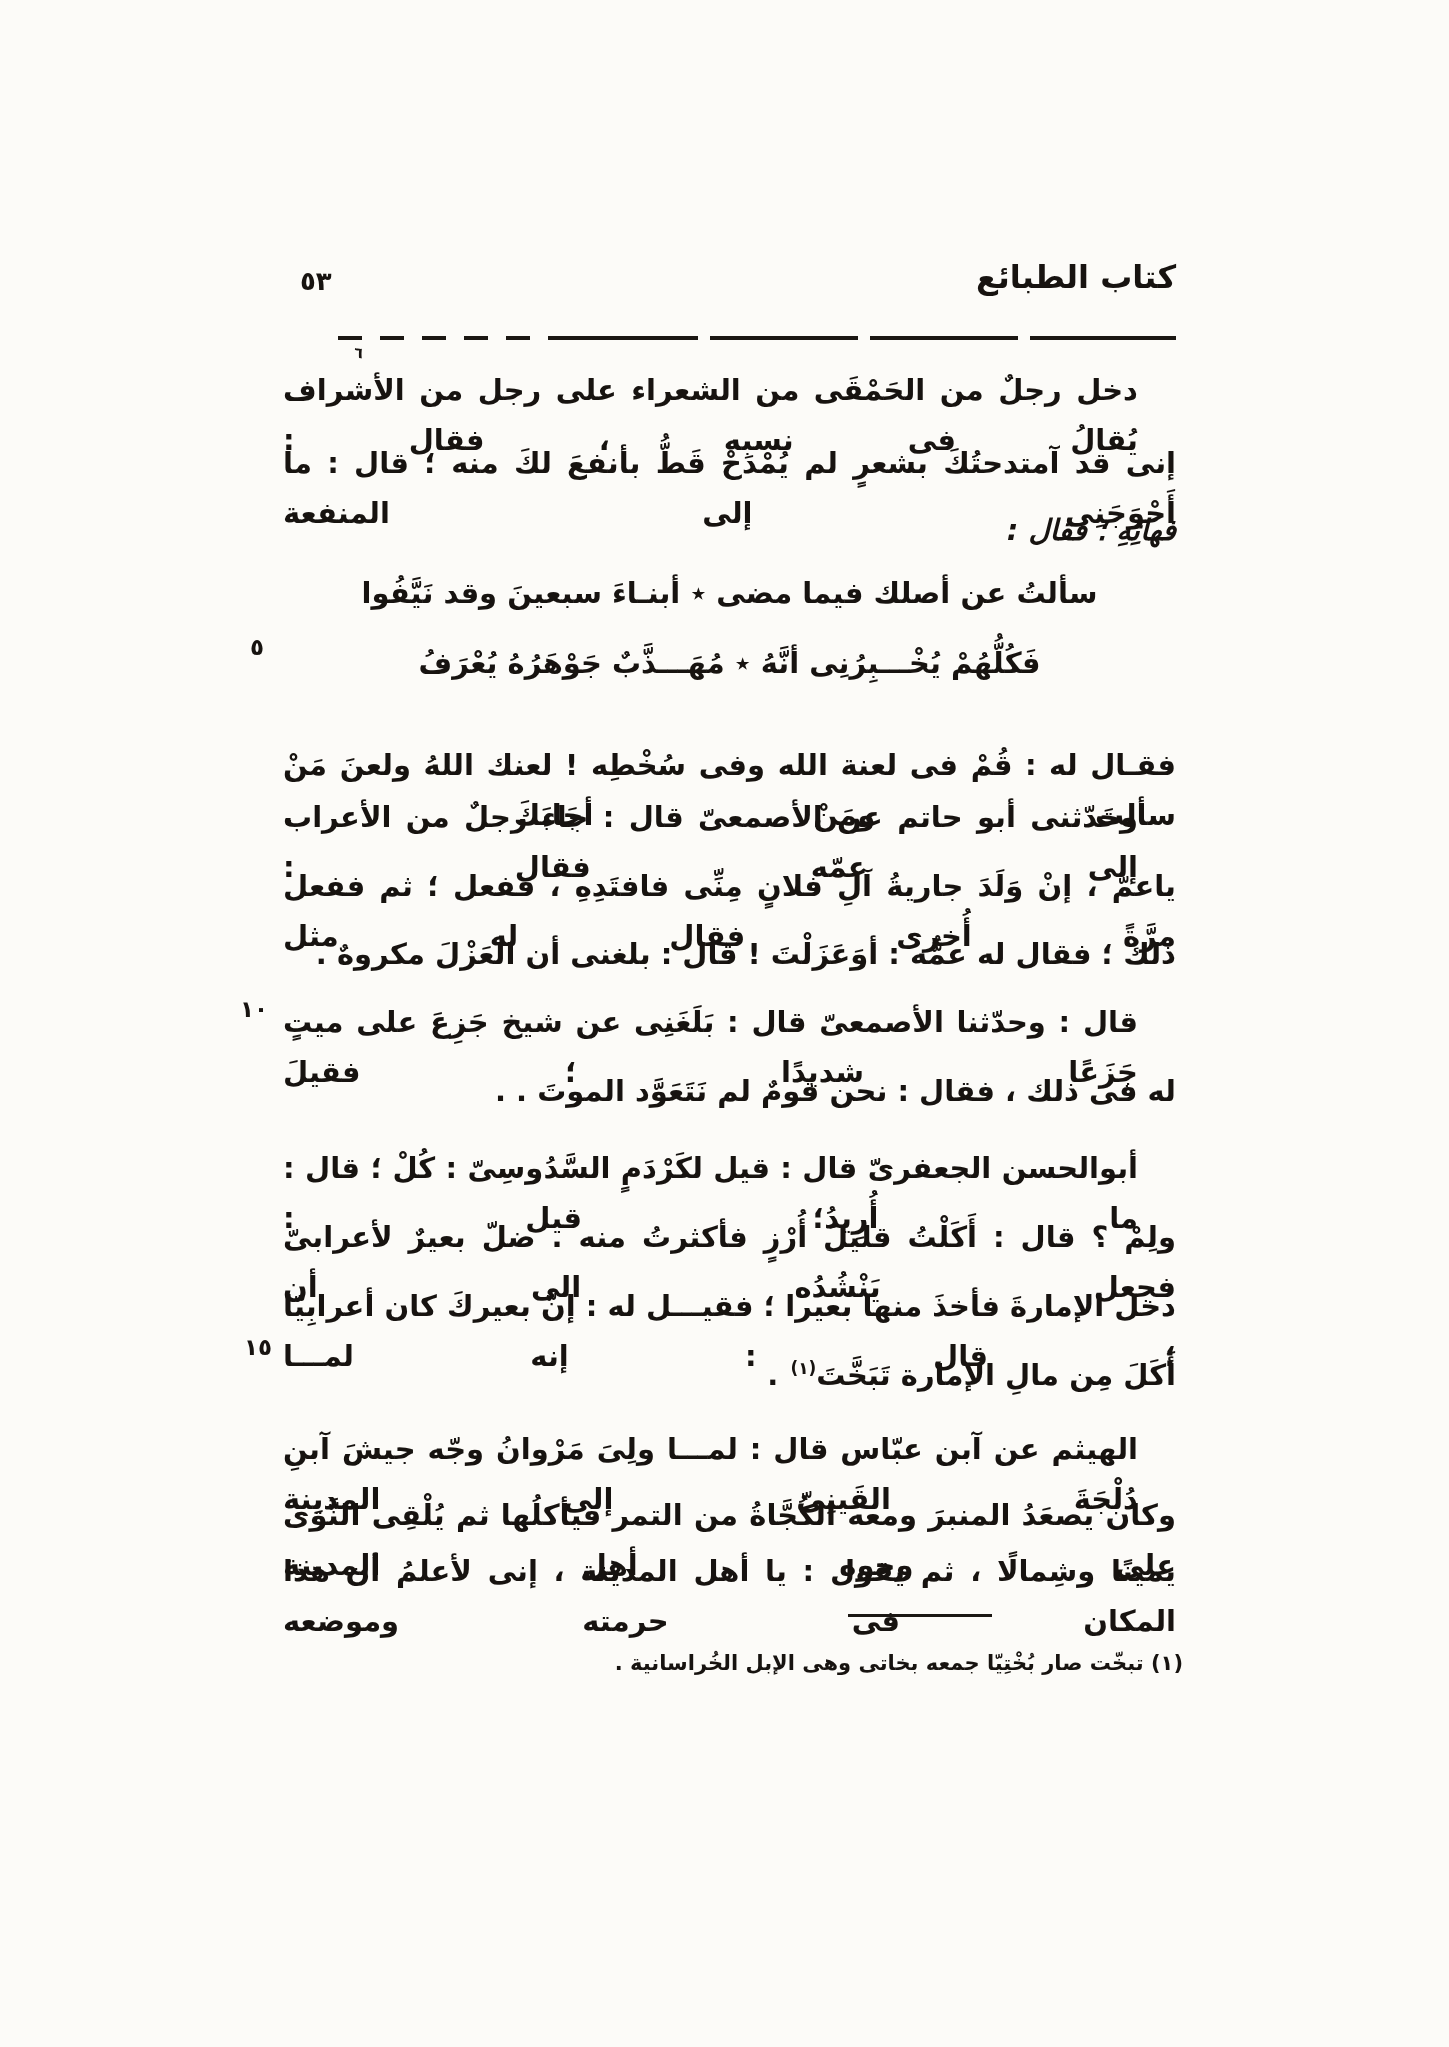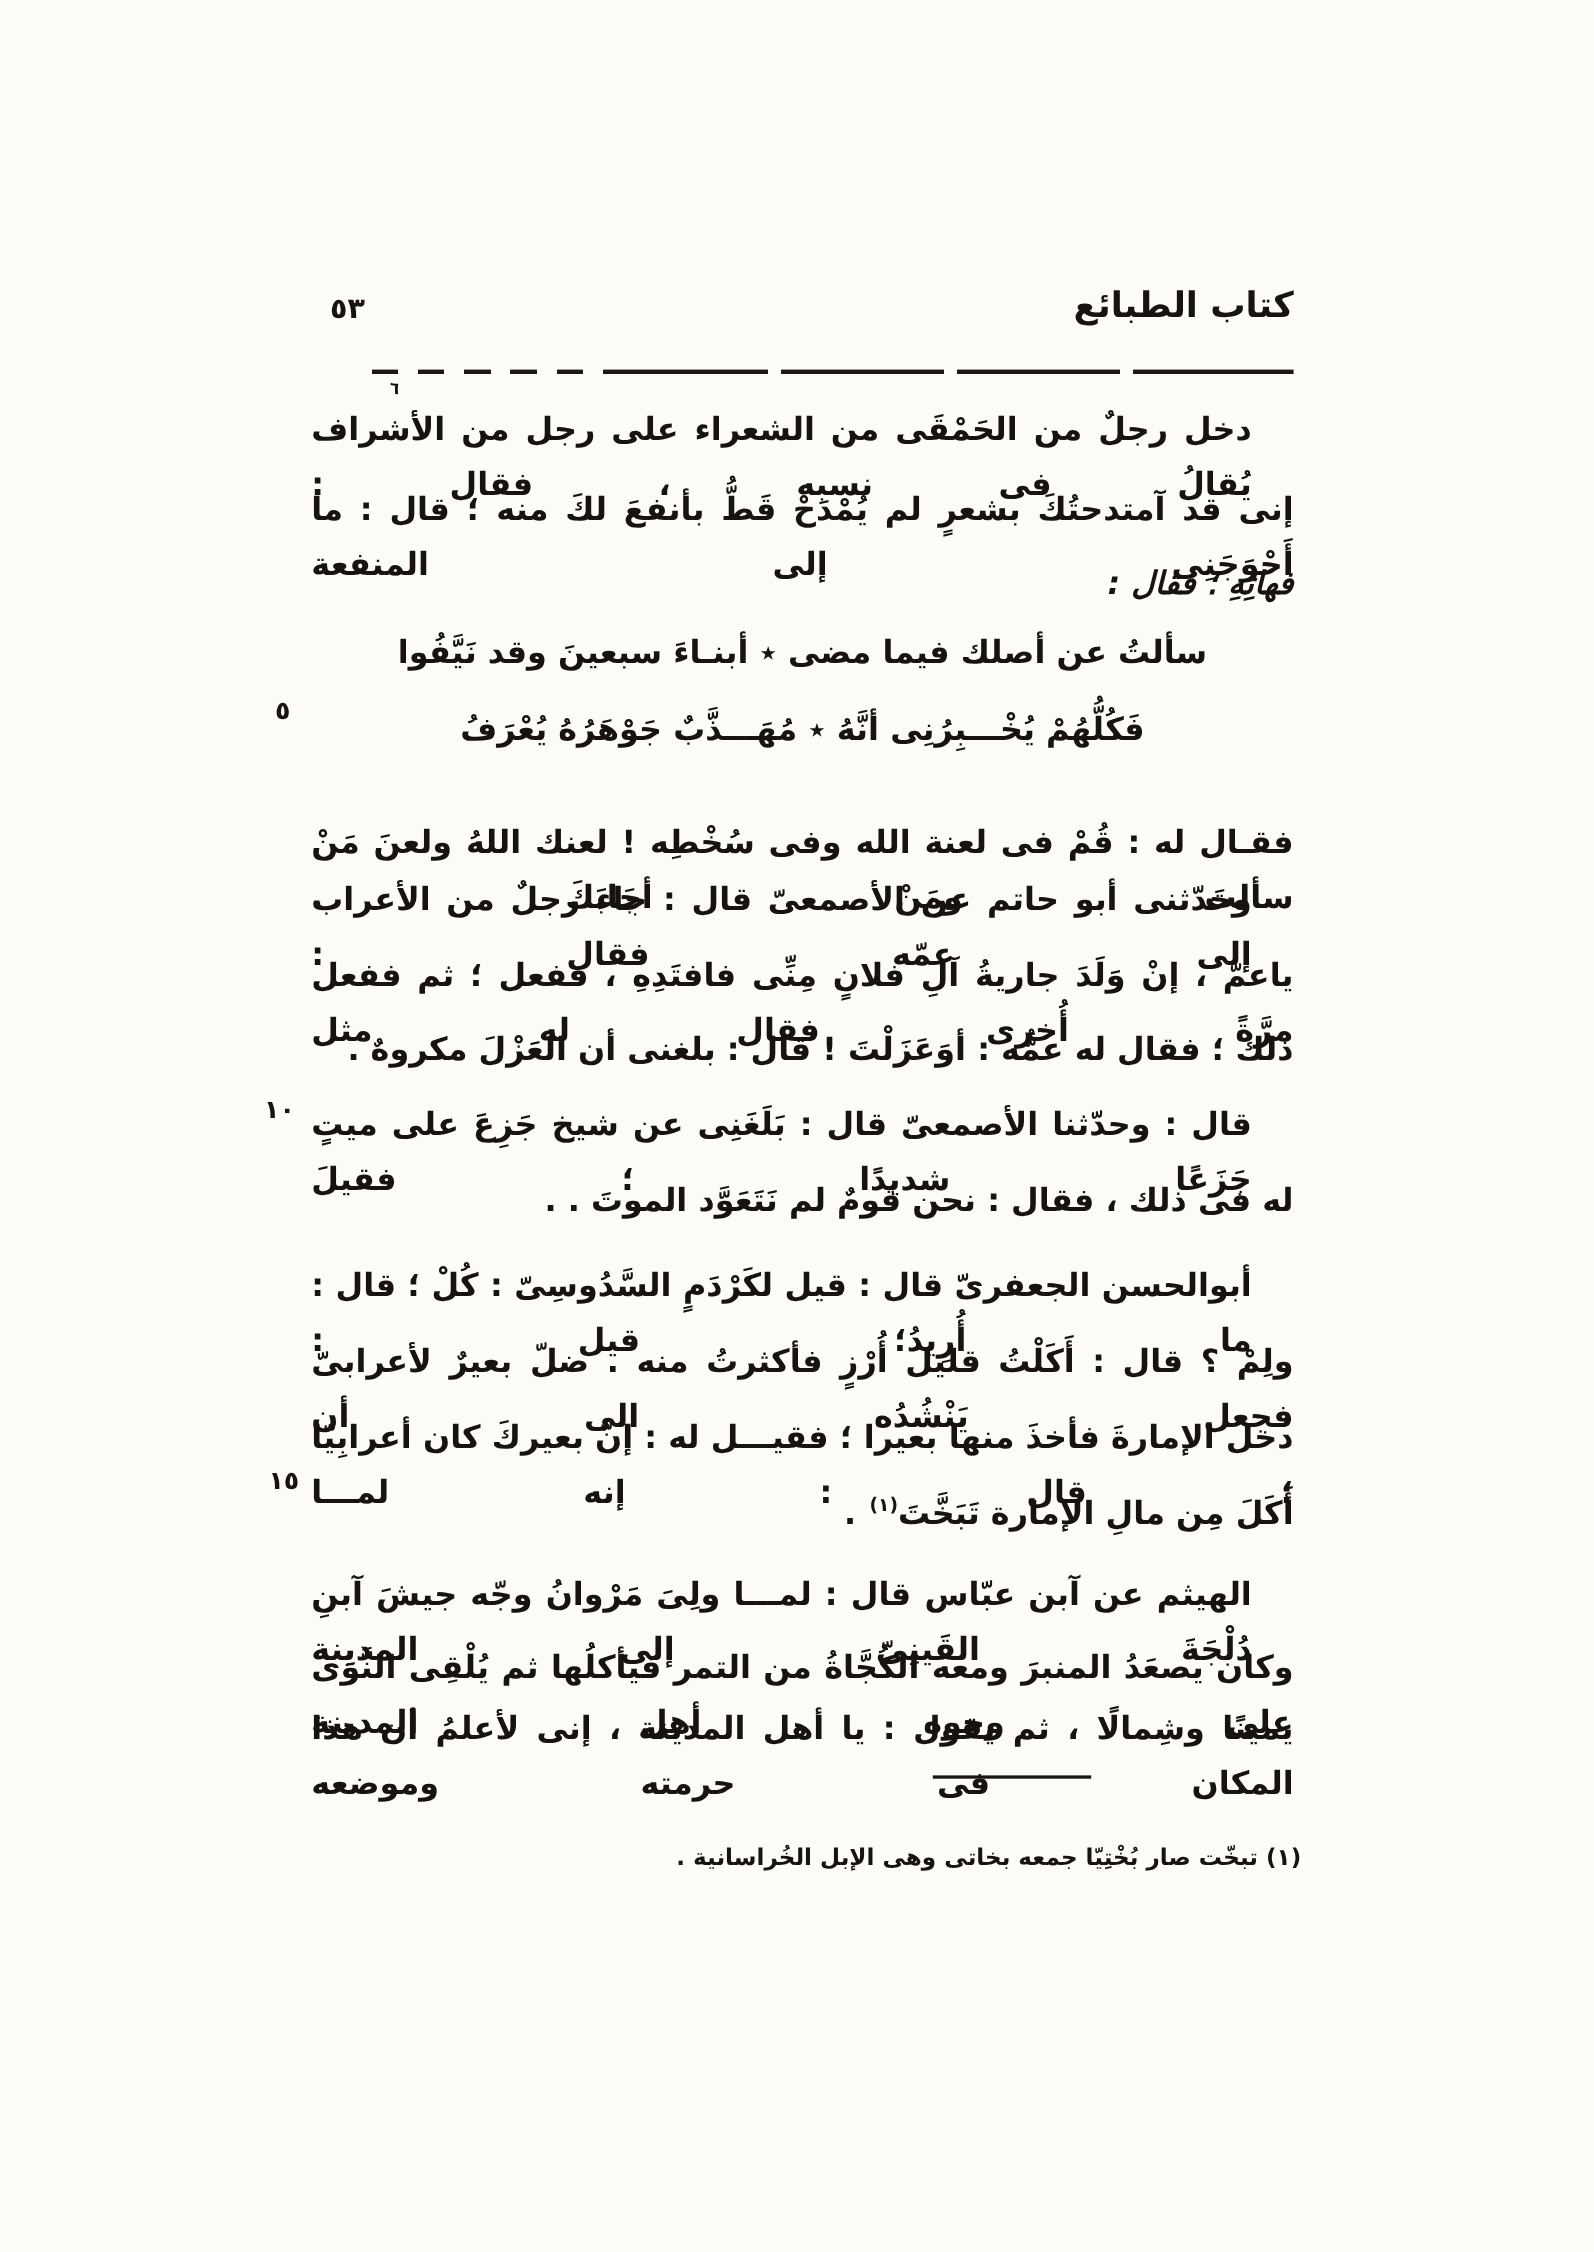--- a/index.html
+++ b/index.html
@@ -68,21 +68,21 @@
     font-size:15px;font-weight:bold;transform:rotate(8deg);
   }
   
   .footnote-rule{
     position:absolute;left:848px;top:1614px;width:144px;height:3px;
     background:#1b1713;
   }
   .footnote{
     position:absolute;right:266px;top:1646px;
     font-size:21px;font-weight:bold;direction:rtl;text-align:right;
-    line-height:34px;white-space:nowrap;margin-top:25px;
+    line-height:34px;white-space:nowrap;
   }
 </style>
 </head>
 <body>
 
 <div class="page">
 
   <div class="header-title">كتاب الطبائع</div>
   <div class="page-number">٥٣</div>
   <div class="header-rule seg-left"></div>

